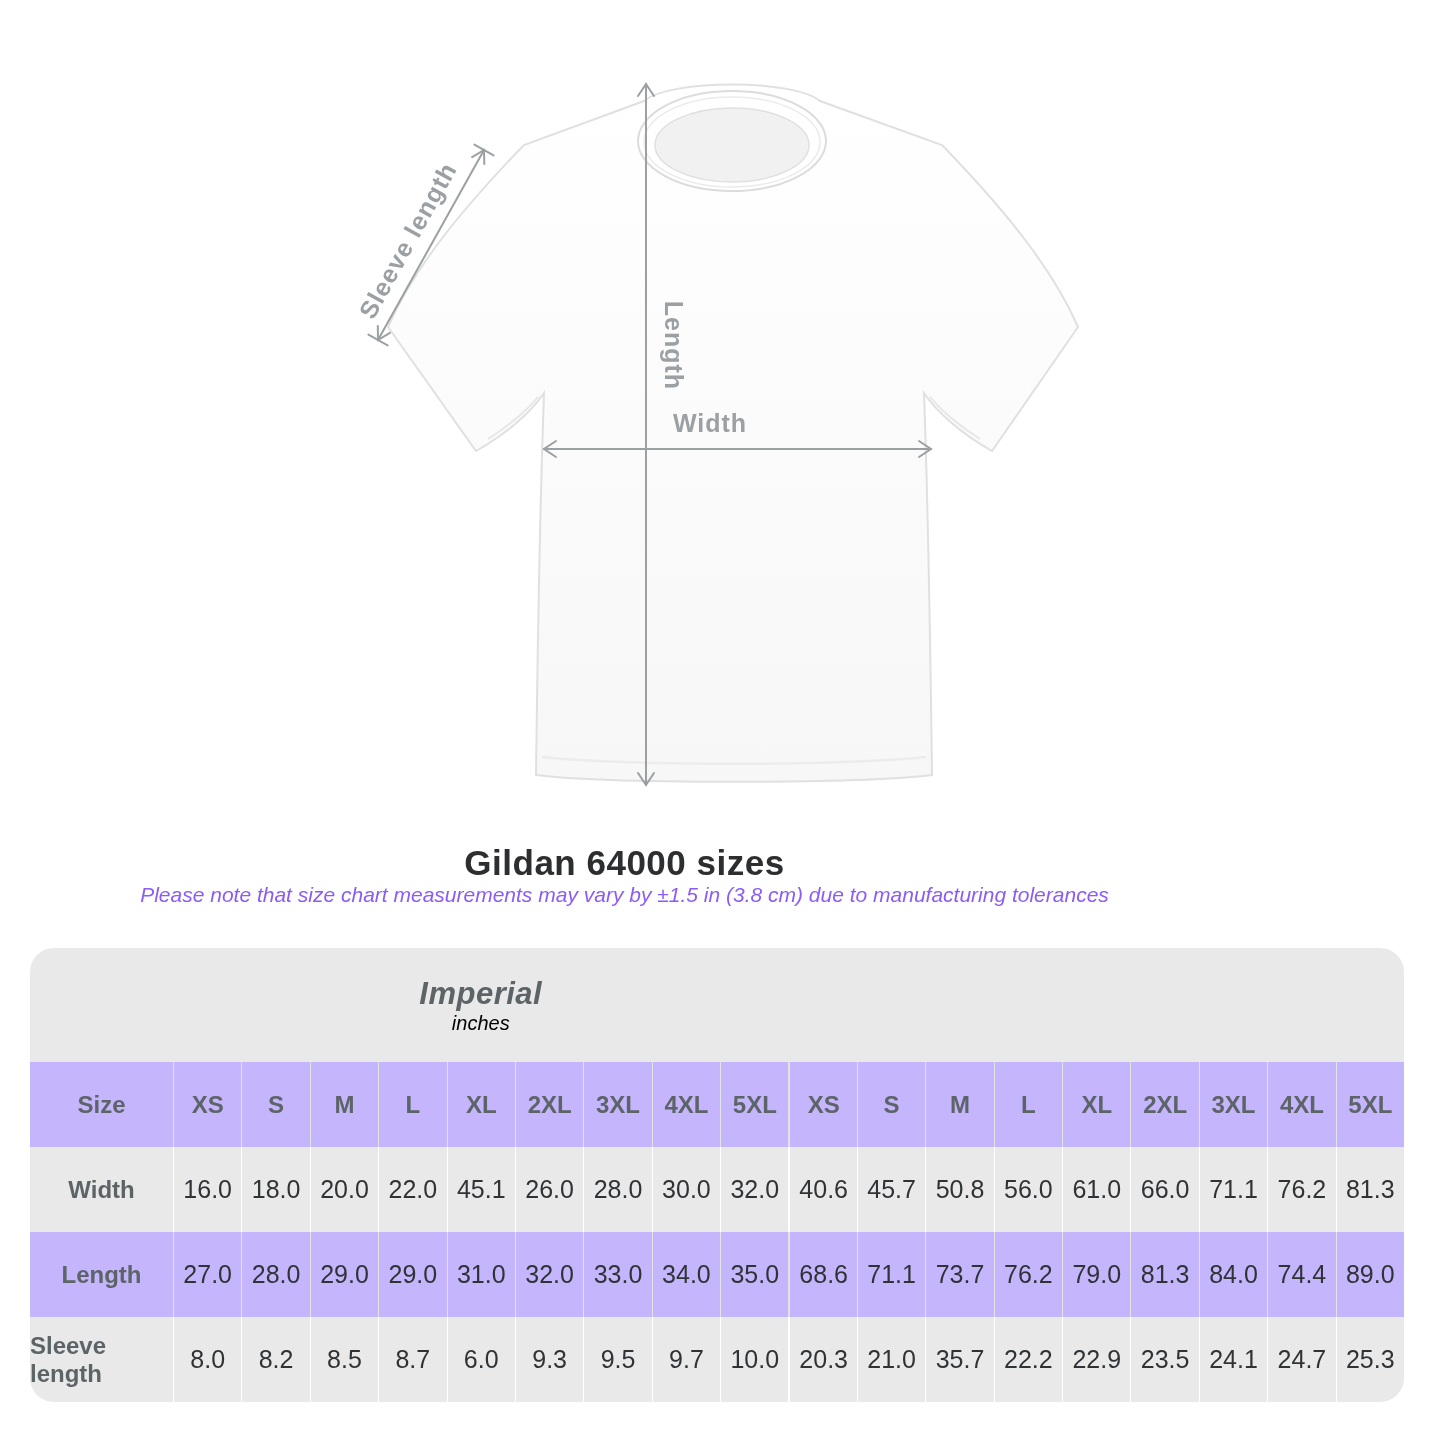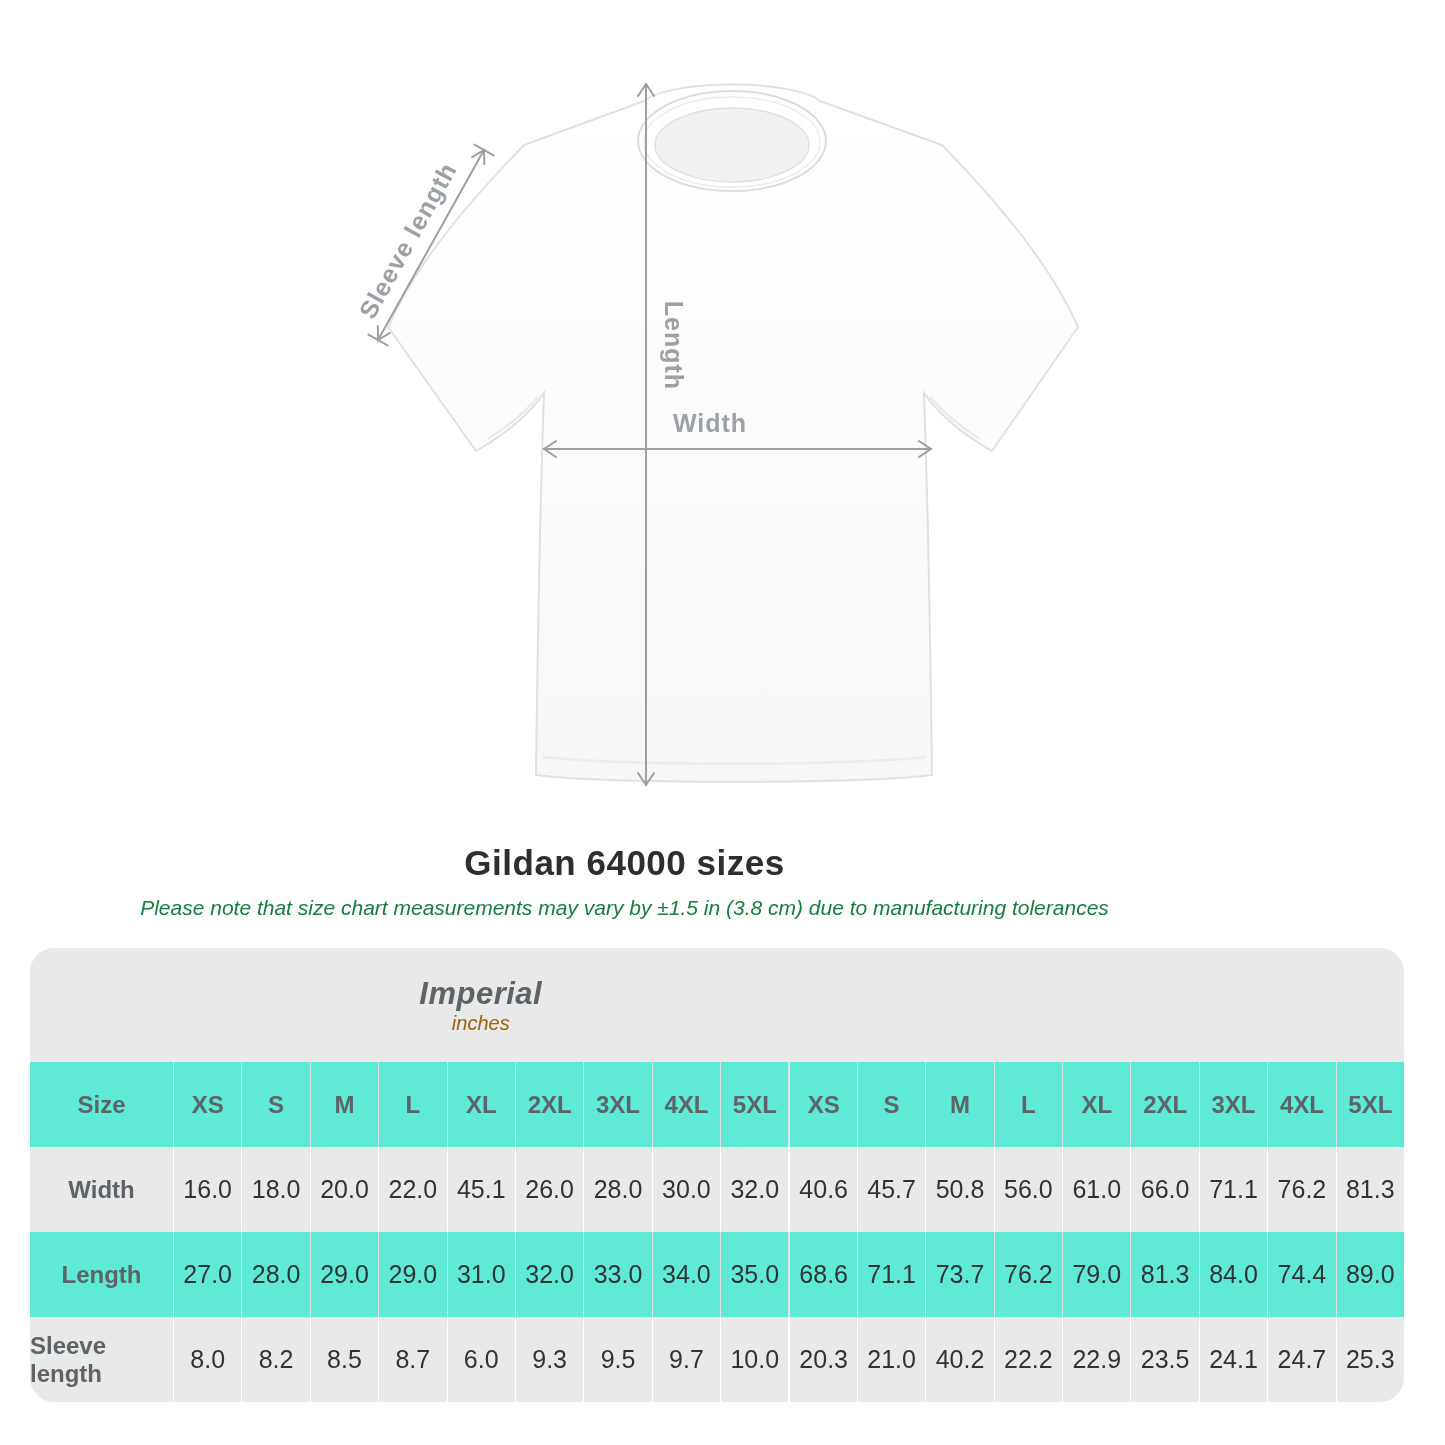--- a/index.html
+++ b/index.html
@@ -15,32 +15,32 @@
     position:absolute;color:#9aa0a3;font-weight:bold;font-size:25px;
     text-align:center;letter-spacing:1px;white-space:nowrap;
   }
   #sleeve-label{left:308px;top:226px;width:200px;transform:rotate(-61deg)}
   #length-label{left:601px;top:331px;width:145px;transform:rotate(90deg)}
   #width-label{left:630px;top:409px;width:160px}
 
   
   #heading{left:0;top:843px;width:1249px;text-align:center}
   #title{font-size:35px;font-weight:bold;color:#2c2e30;letter-spacing:.5px}
-  #subtitle{margin-top:13px;font-style:italic;font-size:21px;color:#15803d}
+  #subtitle{font-style:italic;font-size:21px;color:#8b5cf6}
 
   
   #size-table{left:30px;top:948px;width:1374px;border-radius:24px;overflow:hidden}
   .band{display:grid;grid-template-columns:143px 1fr 1fr;background:#e9e9e9;height:114px}
   .band-section{display:flex;flex-direction:column;justify-content:center;align-items:center;}
   .band-title{font-size:31px;font-weight:bold;font-style:italic;color:#5d6468;letter-spacing:.5px}
-  .band-unit{font-size:20px;font-style:italic;color:#a16207}
+  .band-unit{font-size:20px;font-style:italic;color:#000000}
 
   .trow{display:grid;grid-template-columns:143px repeat(18,1fr);height:85px}
   .trow.gray{background:#e9e9e9}
-  .trow.white{background:#5eead4}
+  .trow.white{background:#c4b5fd}
   .cell{
     display:flex;align-items:center;justify-content:center;
     font-size:25px;color:#303336;border-left:0 solid transparent;
   }
   .cell.rowlabel,.cell.head,.cell.corner{font-weight:bold;font-size:24px;color:#5d6468}
   .trow > .cell:not(:first-child){border-left-width:1px}
   .trow.white > .cell:not(:first-child){border-left-color:#e3e3e3}
   .trow.gray  > .cell:not(:first-child){border-left-color:#ffffff}
   .trow > .cell.sys-start{border-left-width:2px}
 </style>
@@ -196,21 +196,21 @@
         <div class="cell val">8.2</div>
         <div class="cell val">8.5</div>
         <div class="cell val">8.7</div>
         <div class="cell val">6.0</div>
         <div class="cell val">9.3</div>
         <div class="cell val">9.5</div>
         <div class="cell val">9.7</div>
         <div class="cell val">10.0</div>
         <div class="cell val sys-start">20.3</div>
         <div class="cell val">21.0</div>
-        <div class="cell val">40.2</div>
+        <div class="cell val">35.7</div>
         <div class="cell val">22.2</div>
         <div class="cell val">22.9</div>
         <div class="cell val">23.5</div>
         <div class="cell val">24.1</div>
         <div class="cell val">24.7</div>
         <div class="cell val">25.3</div>
       </div>
     </div>
 </div>
 

